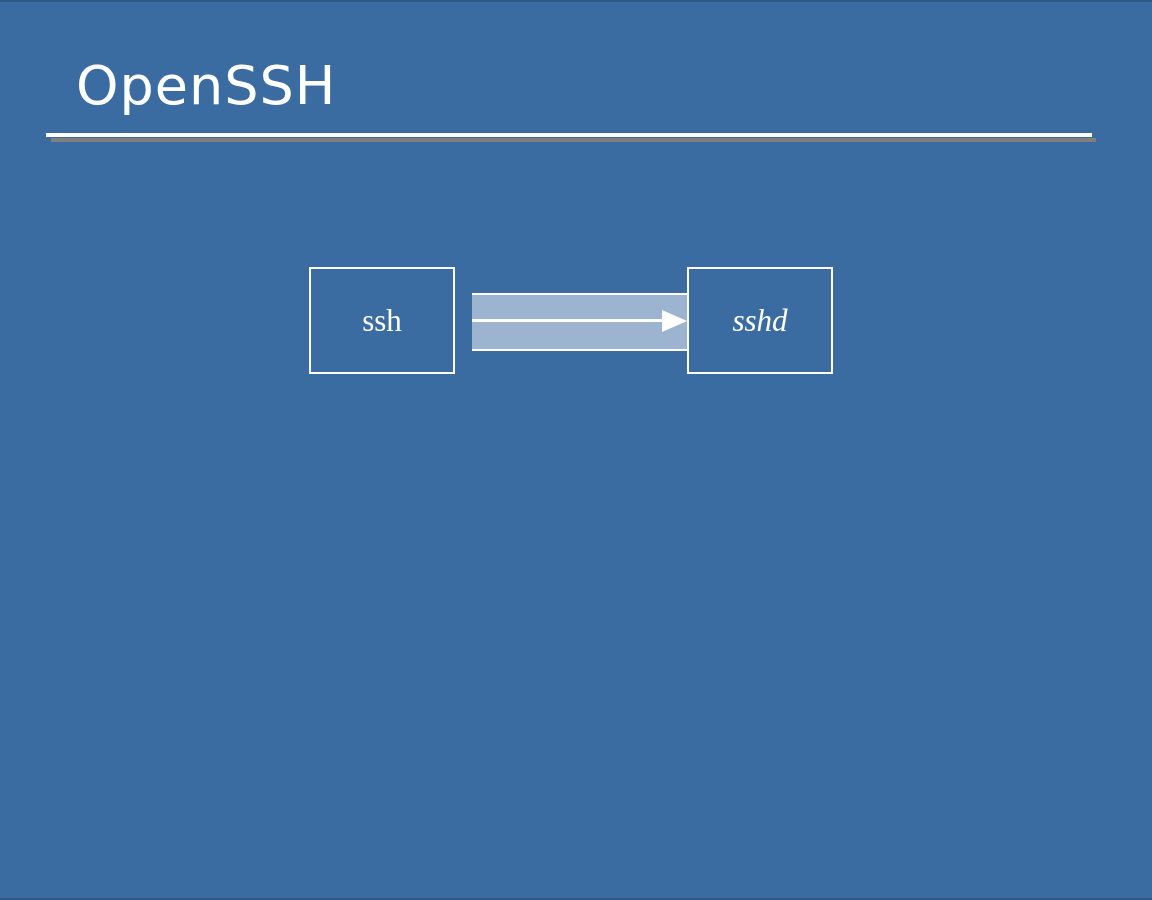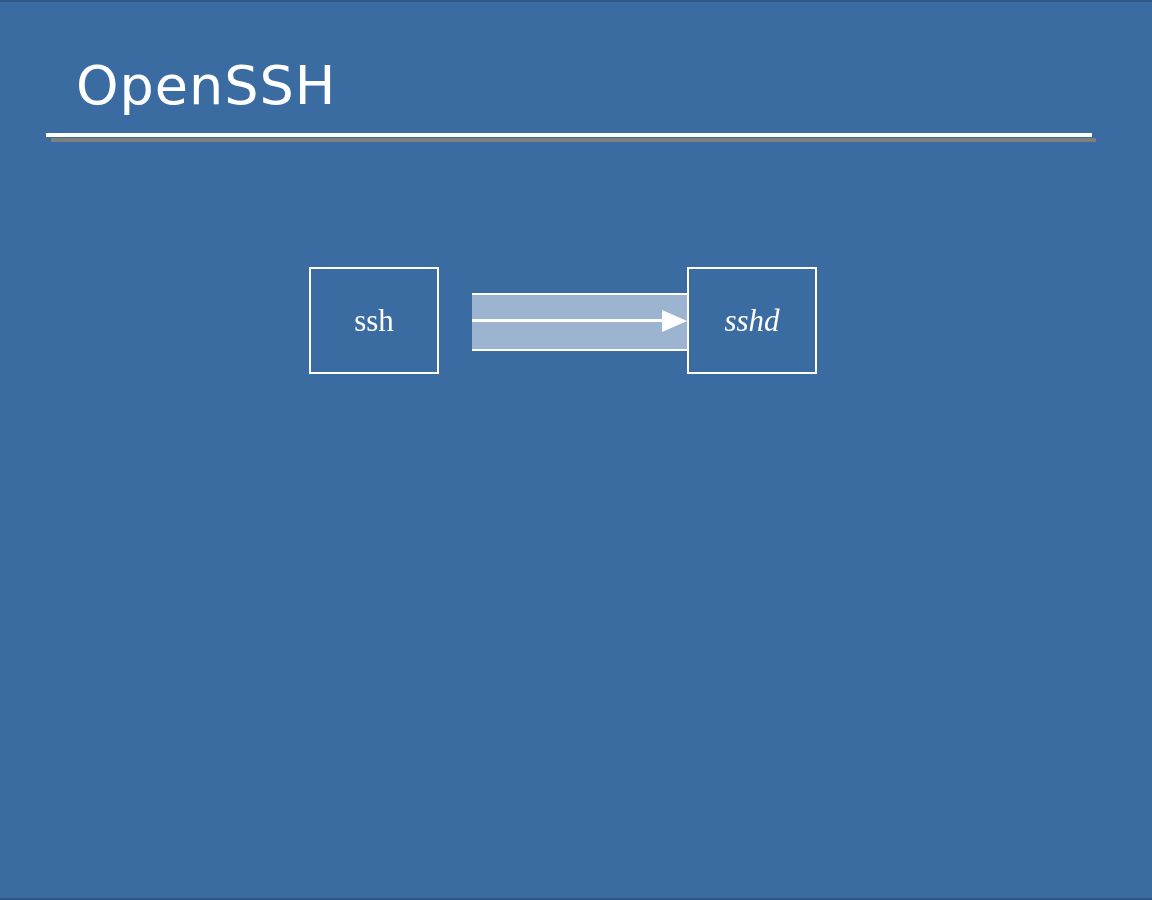--- a/index.html
+++ b/index.html
@@ -81,21 +81,21 @@
     top: 310px;
     width: 0;
     height: 0;
     border-top: 11px solid transparent;
     border-bottom: 11px solid transparent;
     border-left: 25px solid #ffffff;
   }
 
   .node {
     position: absolute;
-    width: 130px;
+    width: 146px;
     height: 107px;
     box-sizing: border-box;
     border: 2px solid #ffffff;
     background: #3a6ca2;
     display: flex;
     align-items: center;
     justify-content: center;
   }
   .node .node-label {
     color: #ffffff;

